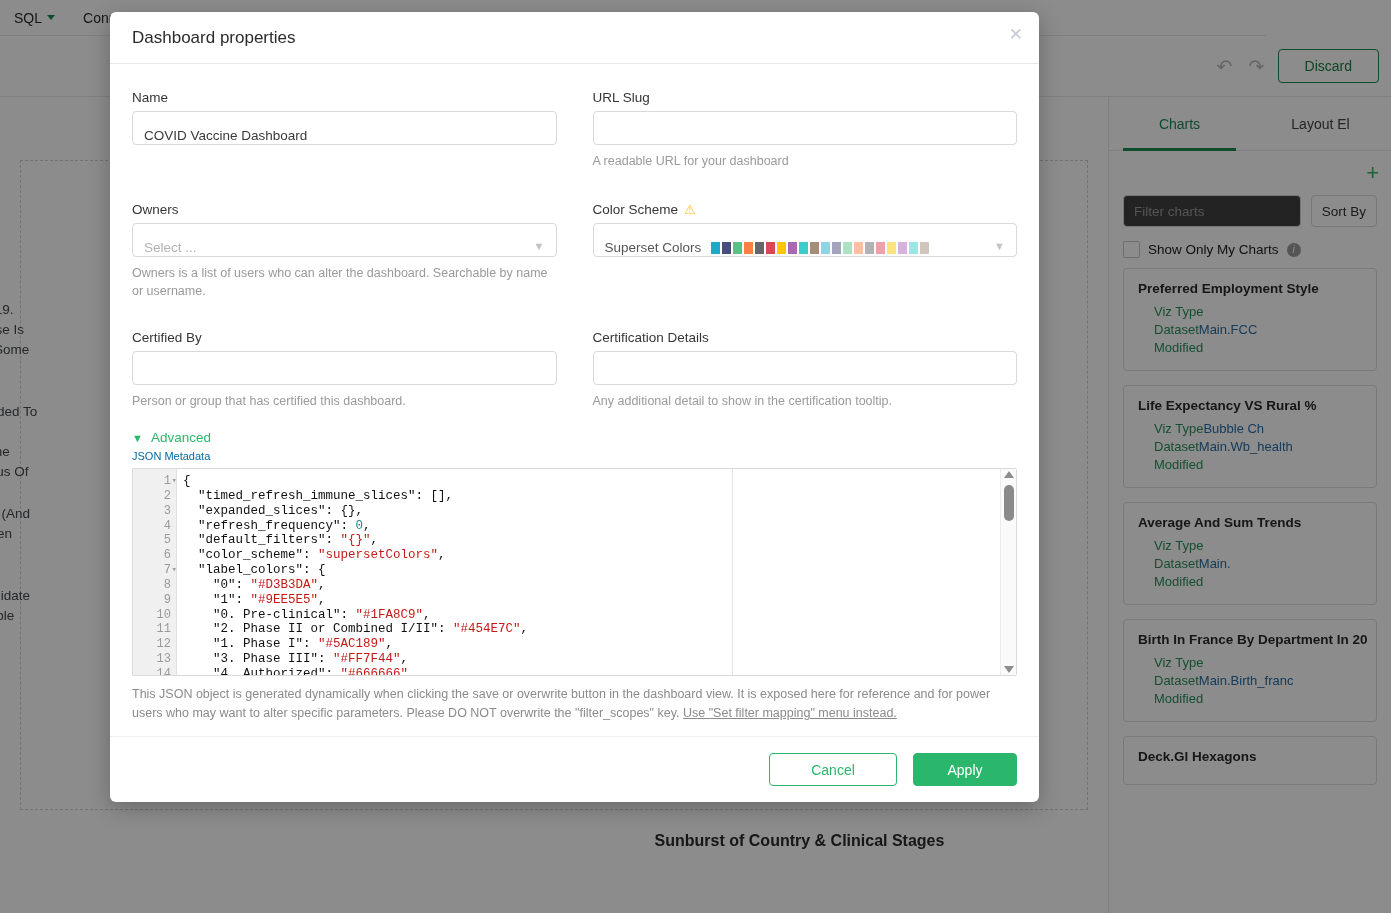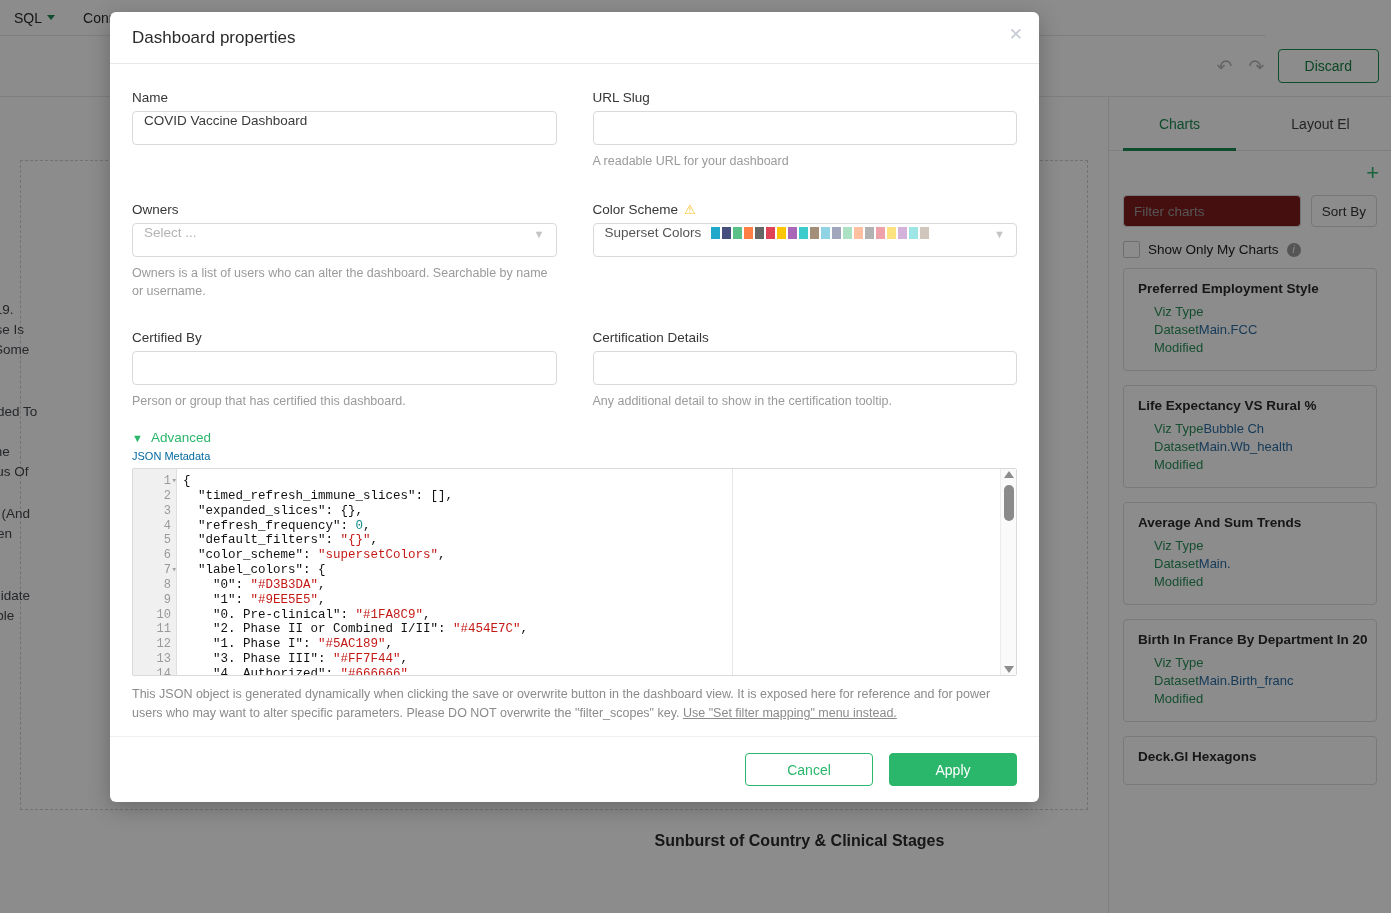--- a/index.html
+++ b/index.html
@@ -62,21 +62,21 @@
   .rtabs { display:flex; height:54px; align-items:center; border-bottom:1px solid #e8e8e8; }
   .rtab { flex:1; text-align:center; font-size:14px; color:#444; position:relative; height:100%;
           display:flex; align-items:center; justify-content:center; }
   .rtab.active { color:#1a8a52; }
   .rtab.active:after { content:''; position:absolute; left:14px; right:14px; bottom:-1px; height:3px; background:#1a8a52; }
   .plus-row { height:44px; display:flex; align-items:center; justify-content:flex-end; padding-right:12px; }
   .plus-icon { color:#2ab76b; font-size:22px; line-height:1; font-weight:400; }
   .filter-row { display:flex; gap:10px; padding:0 14px; align-items:center; }
   .filter-input {
     flex:1; height:32px; border:1px solid #d9d9d9; border-radius:4px;
-    display:flex; align-items:center; padding:0 10px; font-size:13.5px; color:#9b9b9b; background:#7f1d1d;
+    display:flex; align-items:center; padding:0 10px; font-size:13.5px; color:#9b9b9b; background:#404040;
   }
   .sortby {
     height:32px; border:1px solid #d9d9d9; border-radius:4px; padding:0 10px;
     display:flex; align-items:center; font-size:13.5px; color:#333; white-space:nowrap; background:#fff;
   }
   .showonly-row { display:flex; align-items:center; gap:8px; padding:14px 14px 10px 14px; font-size:13.5px; color:#222; }
   .chkbox { width:17px; height:17px; border:1px solid #c9c9c9; border-radius:2px; background:#fff; }
   .info-i {
     width:14px;height:14px;border-radius:50%;background:#9b9b9b;color:#fff;
     font-size:10px; display:flex;align-items:center;justify-content:center; font-style:italic;
@@ -106,21 +106,21 @@
   .m-title { font-size:17px; color:#2b2b2b; }
   .m-close { position:absolute; right:16px; top:14px; color:#c7cbd4; font-size:17px; line-height:1; }
   .m-body { flex:1 1 auto; padding:14px 22px 0 22px; overflow:hidden; }
 
   .grid2 { display:flex; gap:36px; }
   .col { width:436px; }
   .fld-label { font-size:13.5px; color:#363636; margin:12px 0 6px 0; display:flex; align-items:center; gap:6px; }
   .warn-tri { color:#fbc02d; font-size:13px; }
   .inp {
     height:31px; border:1px solid #d9d9d9; border-radius:4px; background:#fff;
-    display:flex; align-items:flex-end; padding:16px 11px; font-size:13.5px; color:#3a3a3a;
+    display:flex; align-items:flex-start; padding:16px 11px; font-size:13.5px; color:#3a3a3a;
   }
   .inp.ph { color:#b3b3b3; }
   .inp.sel { justify-content:space-between; }
   .chev { color:#c4c4c4; font-size:11px; }
   .helper { font-size:12.5px; color:#9a9a9a; margin-top:7px; line-height:18px; }
 
   .scheme-inner { display:flex; align-items:center; gap:10px; flex:1; overflow:hidden; }
   .scheme-name { font-size:13.5px; color:#555; white-space:nowrap; }
   .swatches { display:flex; gap:2px; }
   .sw { width:9px; height:12px; }
@@ -167,21 +167,21 @@
   .m-foot {
     flex:0 0 auto; height:66px; border-top:1px solid #f0f0f0;
     display:flex; align-items:center; justify-content:flex-end; gap:16px; padding-right:22px;
   }
   .btn-cancel {
     border:1px solid #2ab76b; color:#2ab76b; background:#fff; border-radius:4px;
     font-size:14px; height:33px; width:128px; display:flex; align-items:center; justify-content:center;
   }
   .btn-apply {
     border:1px solid #2ab76b; color:#fff; background:#2ab76b; border-radius:4px;
-    font-size:14px; height:33px; width:128px; display:flex; align-items:center; justify-content:center;
+    font-size:14px; height:33px; width:104px; display:flex; align-items:center; justify-content:center;
   }
 </style>
 </head>
 <body>
 
 <div id="app-background">
 
   <div class="topbar">
     <div class="nav-item">
       <span>SQL</span>

